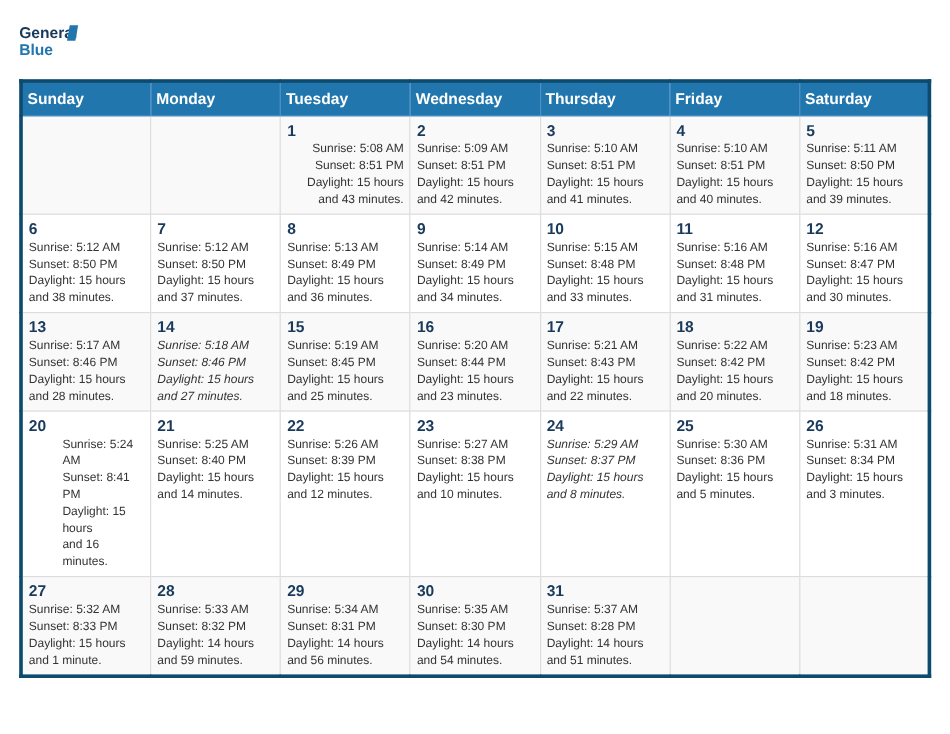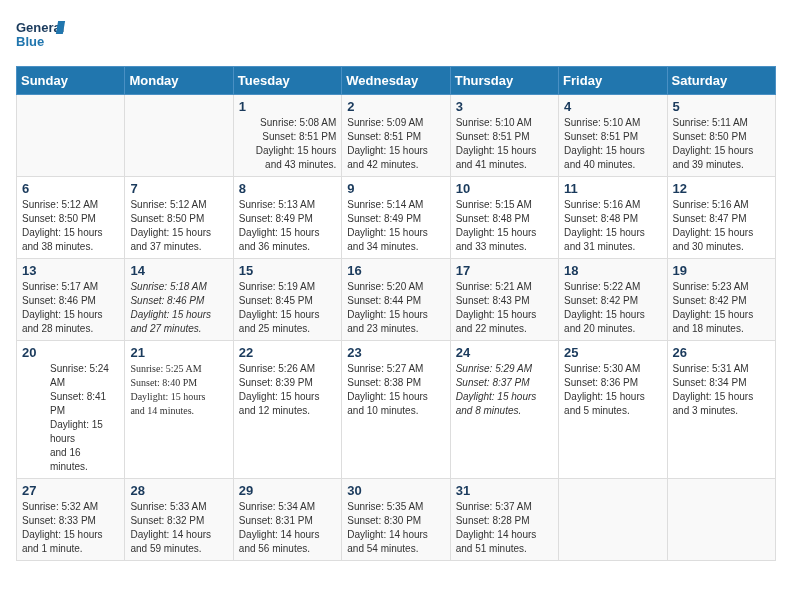--- a/index.html
+++ b/index.html
@@ -29,21 +29,21 @@
       color: #1a3a5c;
       line-height: 1.1;
     }
     .location-title {
       font-size: 15px;
       color: #333;
     }
     table {
       width: 100%;
       border-collapse: collapse;
-      border: 1px solid #0c4a6e;
+      border: 3px solid #0c4a6e;
     }
     thead tr {
       background: #2176ae;
     }
     thead th {
       color: #fff;
       font-size: 13px;
       font-weight: bold;
       padding: 6px 4px;
       border: 1px solid #4a90c4;
@@ -254,21 +254,21 @@
       <tr>
         <td>
           <span class="day-num">20</span>
           <div class="cell-text" style="white-space: pre-line; margin-left: 28px;">Sunrise: 5:24 AM
 Sunset: 8:41 PM
 Daylight: 15 hours
 and 16 minutes.</div>
         </td>
         <td>
           <span class="day-num">21</span>
-          <div class="cell-text" style="white-space: pre-line; font-family: Liberation Serif, serif;">Sunrise: 5:25 AM
+          <div class="cell-text" style="white-space: pre-line;">Sunrise: 5:25 AM
 Sunset: 8:40 PM
 Daylight: 15 hours
 and 14 minutes.</div>
         </td>
         <td>
           <span class="day-num">22</span>
           <div class="cell-text" style="white-space: pre-line;">Sunrise: 5:26 AM
 Sunset: 8:39 PM
 Daylight: 15 hours
 and 12 minutes.</div>

